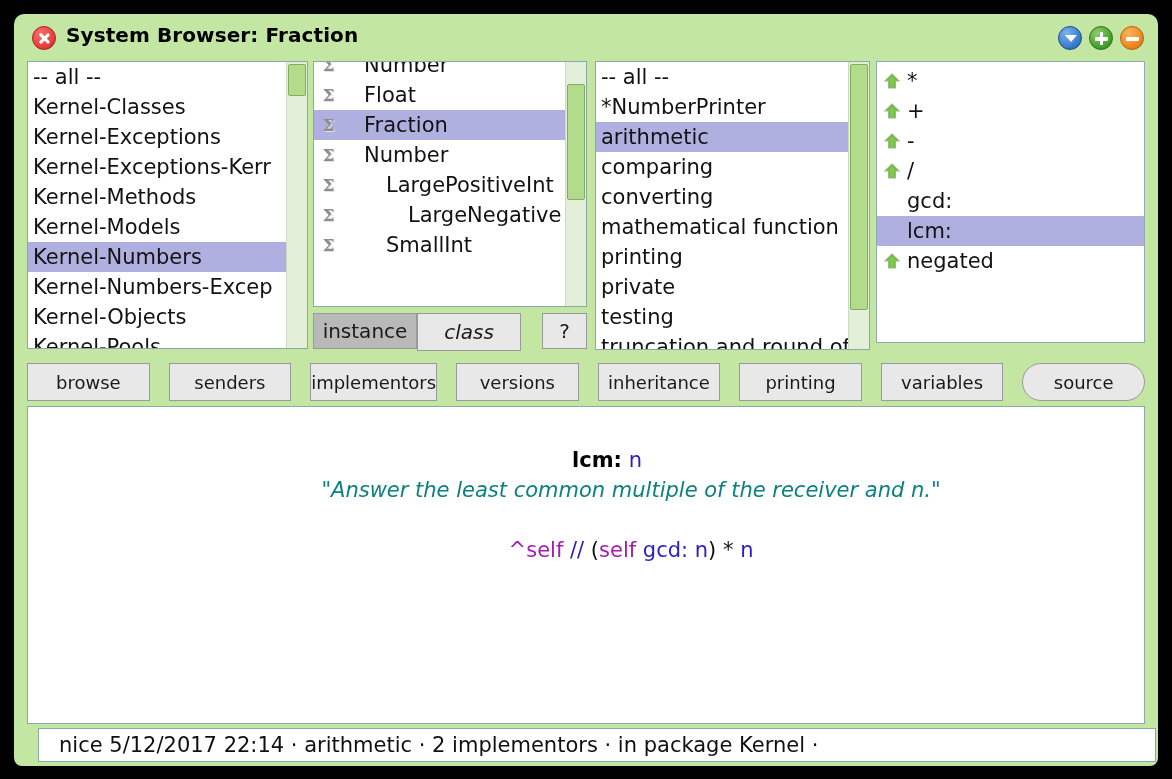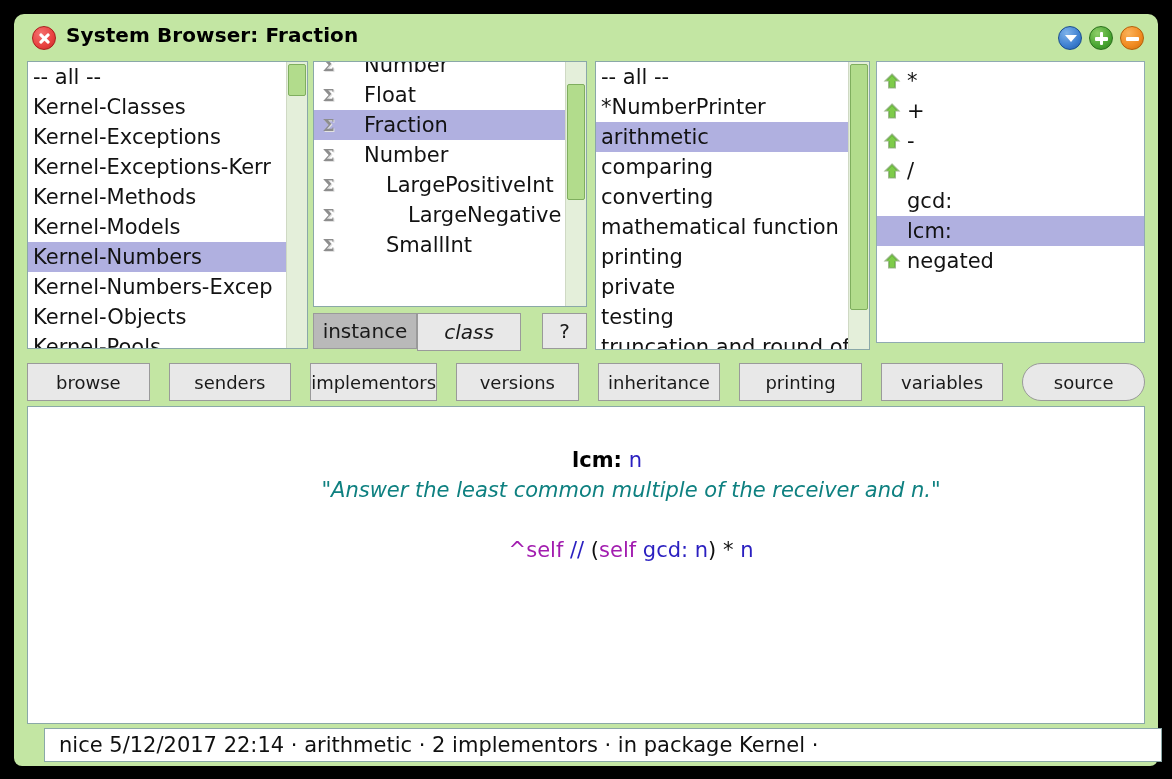--- a/index.html
+++ b/index.html
@@ -154,25 +154,25 @@
   .arg      { color: #2a1fc0; }
   .comment  { color: #0e8080; font-style: italic; }
   .kw-self  { color: #a21caf; }
   .op-bin   { color: #2a1fc0; }
   .op-black { color: #111111; }
   .msg      { color: #2a1fc0; }
   .indent-src { padding-left: 48px; }
 
   
   .status {
-    position: absolute; left: 30px; top: 714px;
+    position: absolute; left: 24px; top: 714px;
     width: 1118px; height: 34px;
     background: #ffffff; border: 1px solid #8aa8a8;
     font-size: 21px; color: #101010;
-    display: flex; align-items: center; padding-left: 14px;
+    display: flex; align-items: center; padding-left: 20px;
     white-space: nowrap; overflow: hidden;
   }
 </style>
 </head>
 <body>
 
 <div class="window">
 
   <div class="titlebar">
     <div class="close-btn"></div>

